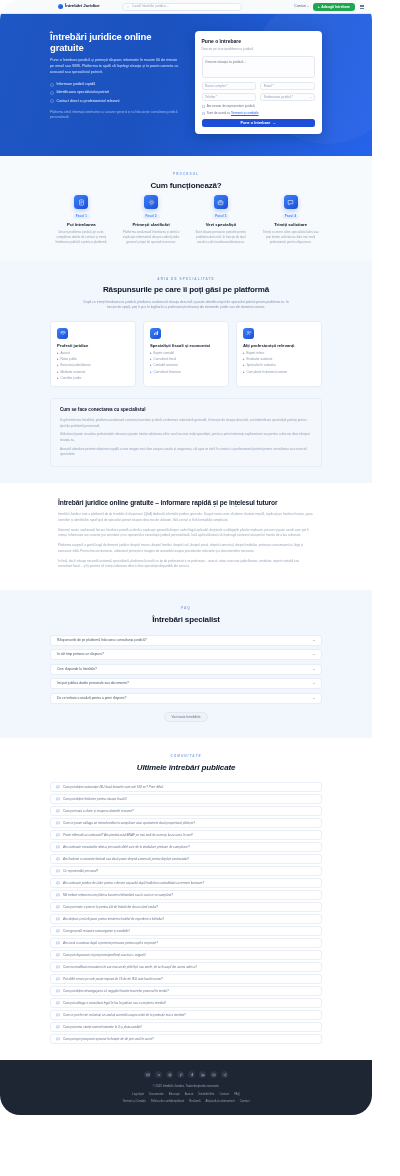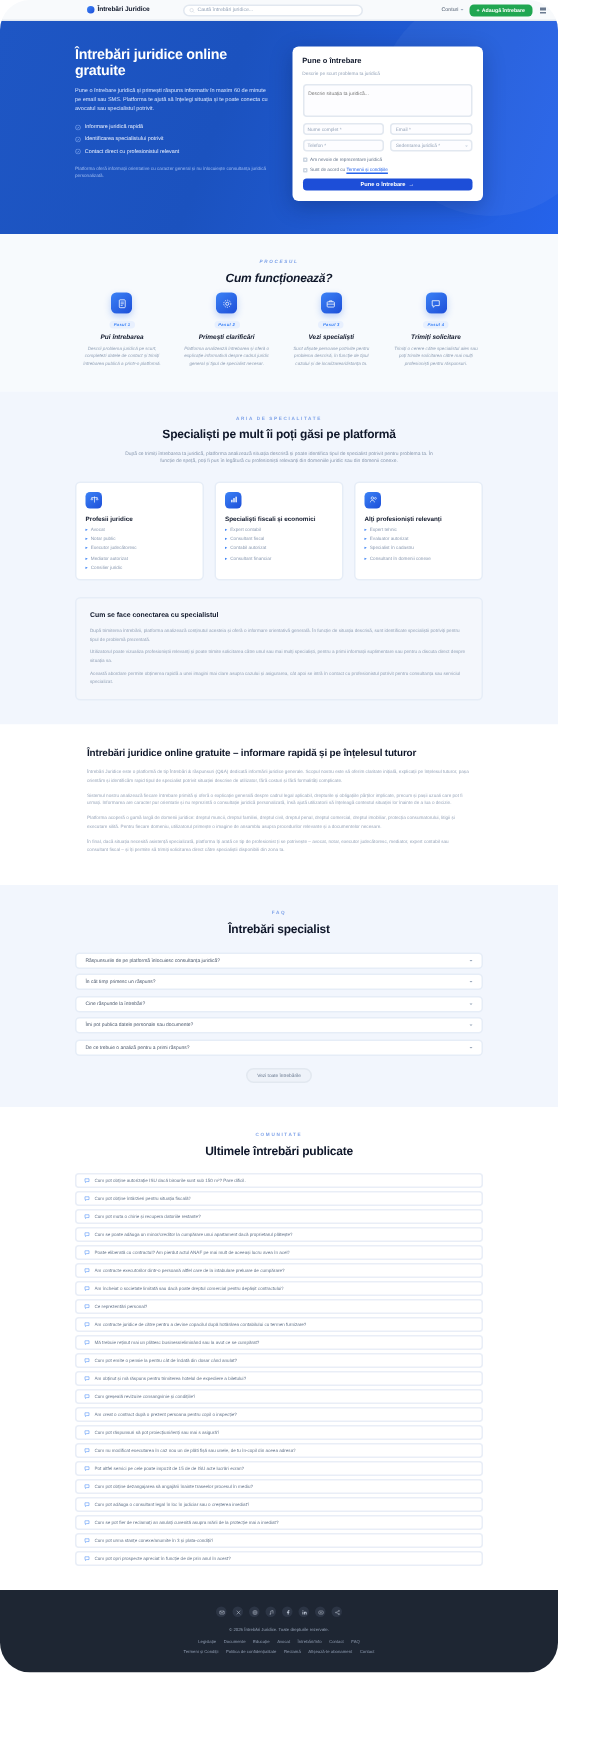--- a/index.html
+++ b/index.html
@@ -111,22 +111,22 @@
   .cblab a { color: #2563eb; text-decoration: underline; }
   .btn-primary {
     width: 100%; height: 8.5px; background: #1d4ed8; color: #fff;
     border: none; border-radius: 2.5px; font-size: 3.8px; font-weight: bold;
     display: flex; align-items: center; justify-content: center; gap: 2px;
     margin-top: 3px; font-family: "Liberation Sans", sans-serif;
   }
 
   
   .sec { padding: 16px 50px; }
-  .sec-light { background: #f7fafd; font-style: italic; }
-  .sec-white { background: #ffffff; }
+  .sec-light { background: #f7fafd; }
+  .sec-white { background: #ffffff; font-style: italic; }
   .sec-pale { background: #f2f6fd; }
   .eyebrow {
     text-align: center; font-size: 3.1px; letter-spacing: 1.1px;
     color: #7ea2e8; font-weight: bold; text-transform: uppercase; margin-bottom: 3px;
   }
   .sec-title {
     text-align: center; font-size: 8px; font-weight: bold;
     color: #0f172a; letter-spacing: -0.15px; margin-bottom: 4px;
   }
   .sec-lead {
@@ -369,21 +369,21 @@
         </div>
         <div class="badge">Pasul 4</div>
         <div class="step-h">Trimiți solicitare</div>
         <div class="step-p">Trimiți o cerere către specialistul ales sau poți trimite solicitarea către mai mulți profesioniști pentru răspunsuri.</div>
       </div>
     </div>
   </div>
 
   <div class="sec sec-pale">
     <div class="eyebrow">ARIA DE SPECIALITATE</div>
-    <div class="sec-title">Specialiști pe mult îi poți găsi pe platformă</div>
+    <div class="sec-title">Răspunsurile pe care îi poți găsi pe platformă</div>
     <div class="sec-lead">După ce trimiți întrebarea ta juridică, platforma analizează situația descrisă și poate identifica tipul de specialist potrivit pentru problema ta. În funcție de speță, poți fi pus în legătură cu profesioniști relevanți din domeniile juridic sau din domenii conexe.</div>
     <div class="cards">
       <div class="card">
         <div class="card-ico">
           <svg width="6" height="6" viewBox="0 0 16 16">
               <line x1="8" y1="2.6" x2="8" y2="13.4" stroke="#fff" stroke-width="1.2"></line>
               <line x1="3.2" y1="4.6" x2="12.8" y2="4.6" stroke="#fff" stroke-width="1.2"></line>
               <path d="M3.2 4.6L1.6 8.4h3.2z" fill="none" stroke="#fff" stroke-width="1"></path>
               <path d="M12.8 4.6l-1.6 3.8h3.2z" fill="none" stroke="#fff" stroke-width="1"></path>
             </svg>

